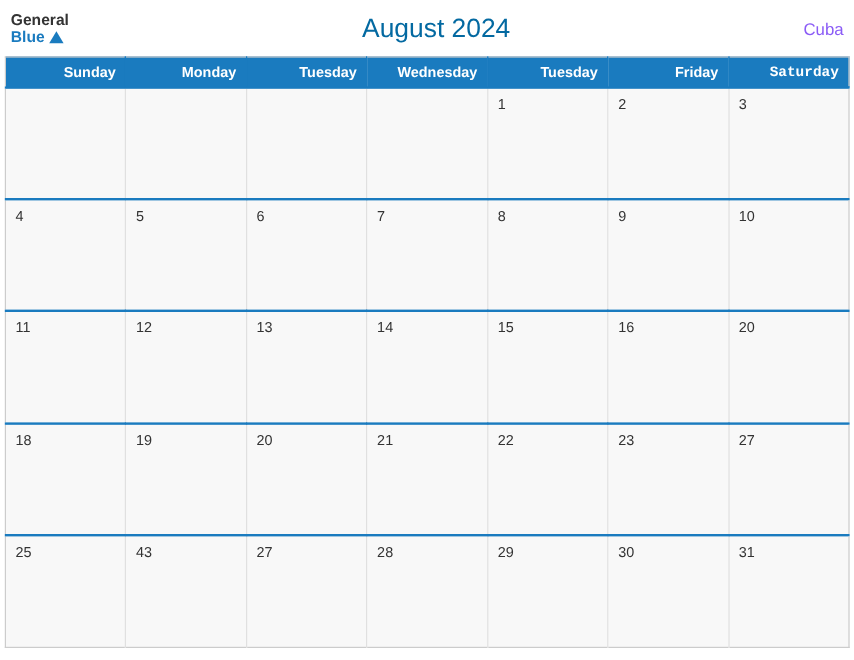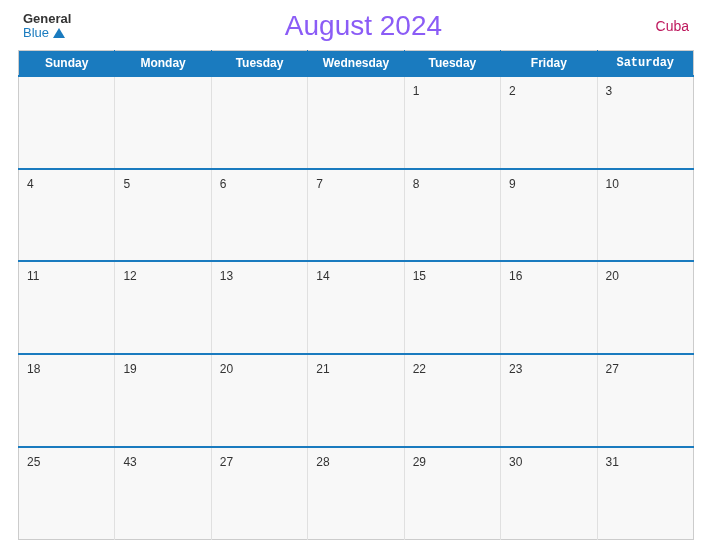--- a/index.html
+++ b/index.html
@@ -6,21 +6,21 @@
     body {
       width: 712px;
       height: 550px;
       background: #fff;
       font-family: Arial, sans-serif;
       overflow: hidden;
     }
     .page {
       width: 712px;
       height: 550px;
-      padding: 10px 18px;
+      padding: 10px 4px;
       display: flex;
       flex-direction: column;
     }
     .header {
       display: flex;
       align-items: center;
       justify-content: space-between;
       margin-bottom: 8px;
       padding: 0 5px;
     }
@@ -30,62 +30,62 @@
       align-items: flex-start;
       line-height: 1.1;
     }
     .logo-general {
       font-size: 13px;
       font-weight: bold;
       color: #333;
     }
     .logo-blue {
       font-size: 13px;
-      font-weight: normal;
+      font-weight: bold;
       color: #1a7bbf;
       display: flex;
       align-items: center;
       gap: 2px;
     }
     .logo-triangle {
       width: 0;
       height: 0;
       border-left: 6px solid transparent;
       border-right: 6px solid transparent;
       border-bottom: 10px solid #1a7bbf;
       display: inline-block;
       margin-left: 2px;
     }
     .title {
-      font-size: 28px;
+      font-size: 22px;
       font-weight: normal;
-      color: #8b5cf6;
+      color: #0369a1;
       text-align: center;
       flex: 1;
     }
     .country {
       font-size: 14px;
-      color: #be185d;
+      color: #8b5cf6;
       font-weight: normal;
     }
     .calendar {
       flex: 1;
       border: 1px solid #ccc;
       border-collapse: collapse;
       width: 100%;
       table-layout: fixed;
     }
     .cal-header-row {
       background: #1a7bbf;
     }
     .cal-header-cell {
       color: #fff;
       font-size: 12px;
       font-weight: bold;
-      text-align: center;
+      text-align: right;
       padding: 5px 8px;
       border-right: 1px solid #1a7bbf;
     }
     .cal-header-cell:last-child { border-right: none; font-family: Liberation Mono, monospace; }
     .cal-week-row {
       border-top: 2px solid #1a7bbf;
     }
     .cal-week-row td {
       border-right: 1px solid #e0e0e0;
       vertical-align: top;

